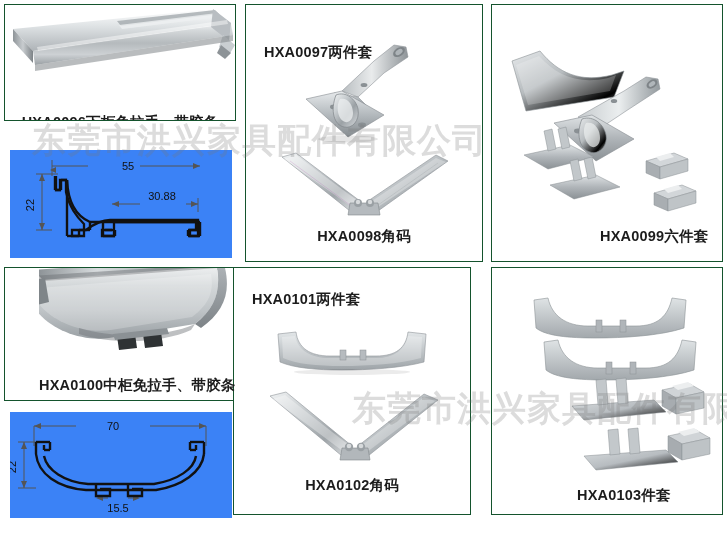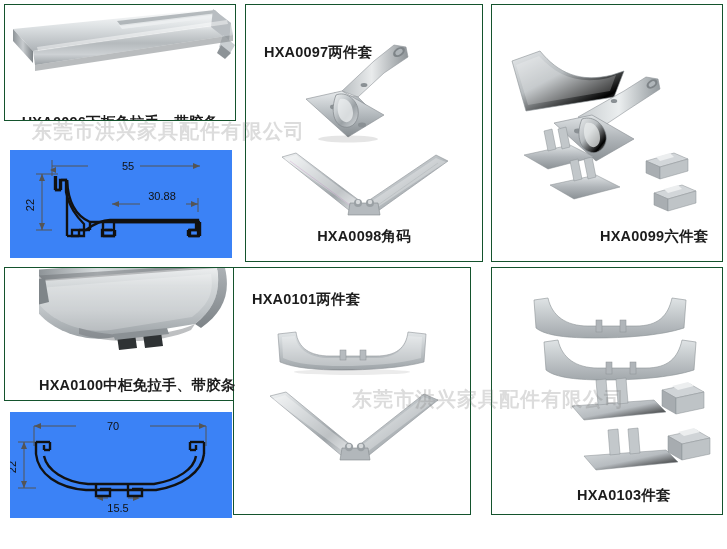--- a/index.html
+++ b/index.html
@@ -45,21 +45,21 @@
   }
 
   .label-center {
     left: 0; right: 0;
     text-align: center;
   }
 
   
   .watermark {
     position: absolute;
-    font-size: 20px;
+    font-size: 34px;
     font-weight: bold;
     color: rgba(120,120,120,0.26);
     white-space: nowrap;
     letter-spacing: 1px;
     z-index: 20;
     pointer-events: none;
   }
   #watermark-top  { left: 32px;  top: 118px; }
   #watermark-bot  { left: 352px; top: 386px; }
 
@@ -501,20 +501,21 @@
           <polygon points="172,10 158,4 92,56 102,66" fill="url(#ang2)" stroke="#8e9498" stroke-width=".6"></polygon>
           <polygon points="169,11 158,7 95,56 101,62" fill="#ffffff" opacity=".28"></polygon>
           <polygon points="76,58 102,58 104,70 74,70" fill="#b2b7bb" stroke="#82888c" stroke-width=".6"></polygon>
           <circle cx="83" cy="57" r="4.2" fill="#9aa0a4"></circle>
           <circle cx="95" cy="57" r="4.2" fill="#9aa0a4"></circle>
           <circle cx="83" cy="56" r="2.3" fill="#d7dadc"></circle>
           <circle cx="95" cy="56" r="2.3" fill="#d7dadc"></circle>
         </svg>
       </div>
 
+      <div class="prod-label label-center" style="top:208px;">HXA0102角码</div>
     </div>
   </div>
 
   <div class="panel" id="panel-bottom-right" style="left:491px; top:267px; width:232px; height:248px;">
     <div class="panel-inner">
 
       <div style="position:absolute; left:16px; top:20px; width:208px; height:192px;">
         <svg width="208" height="192" viewBox="0 0 208 192">
           <defs>
             <linearGradient id="zp1" x1="0" y1="0" x2="0" y2="1">

